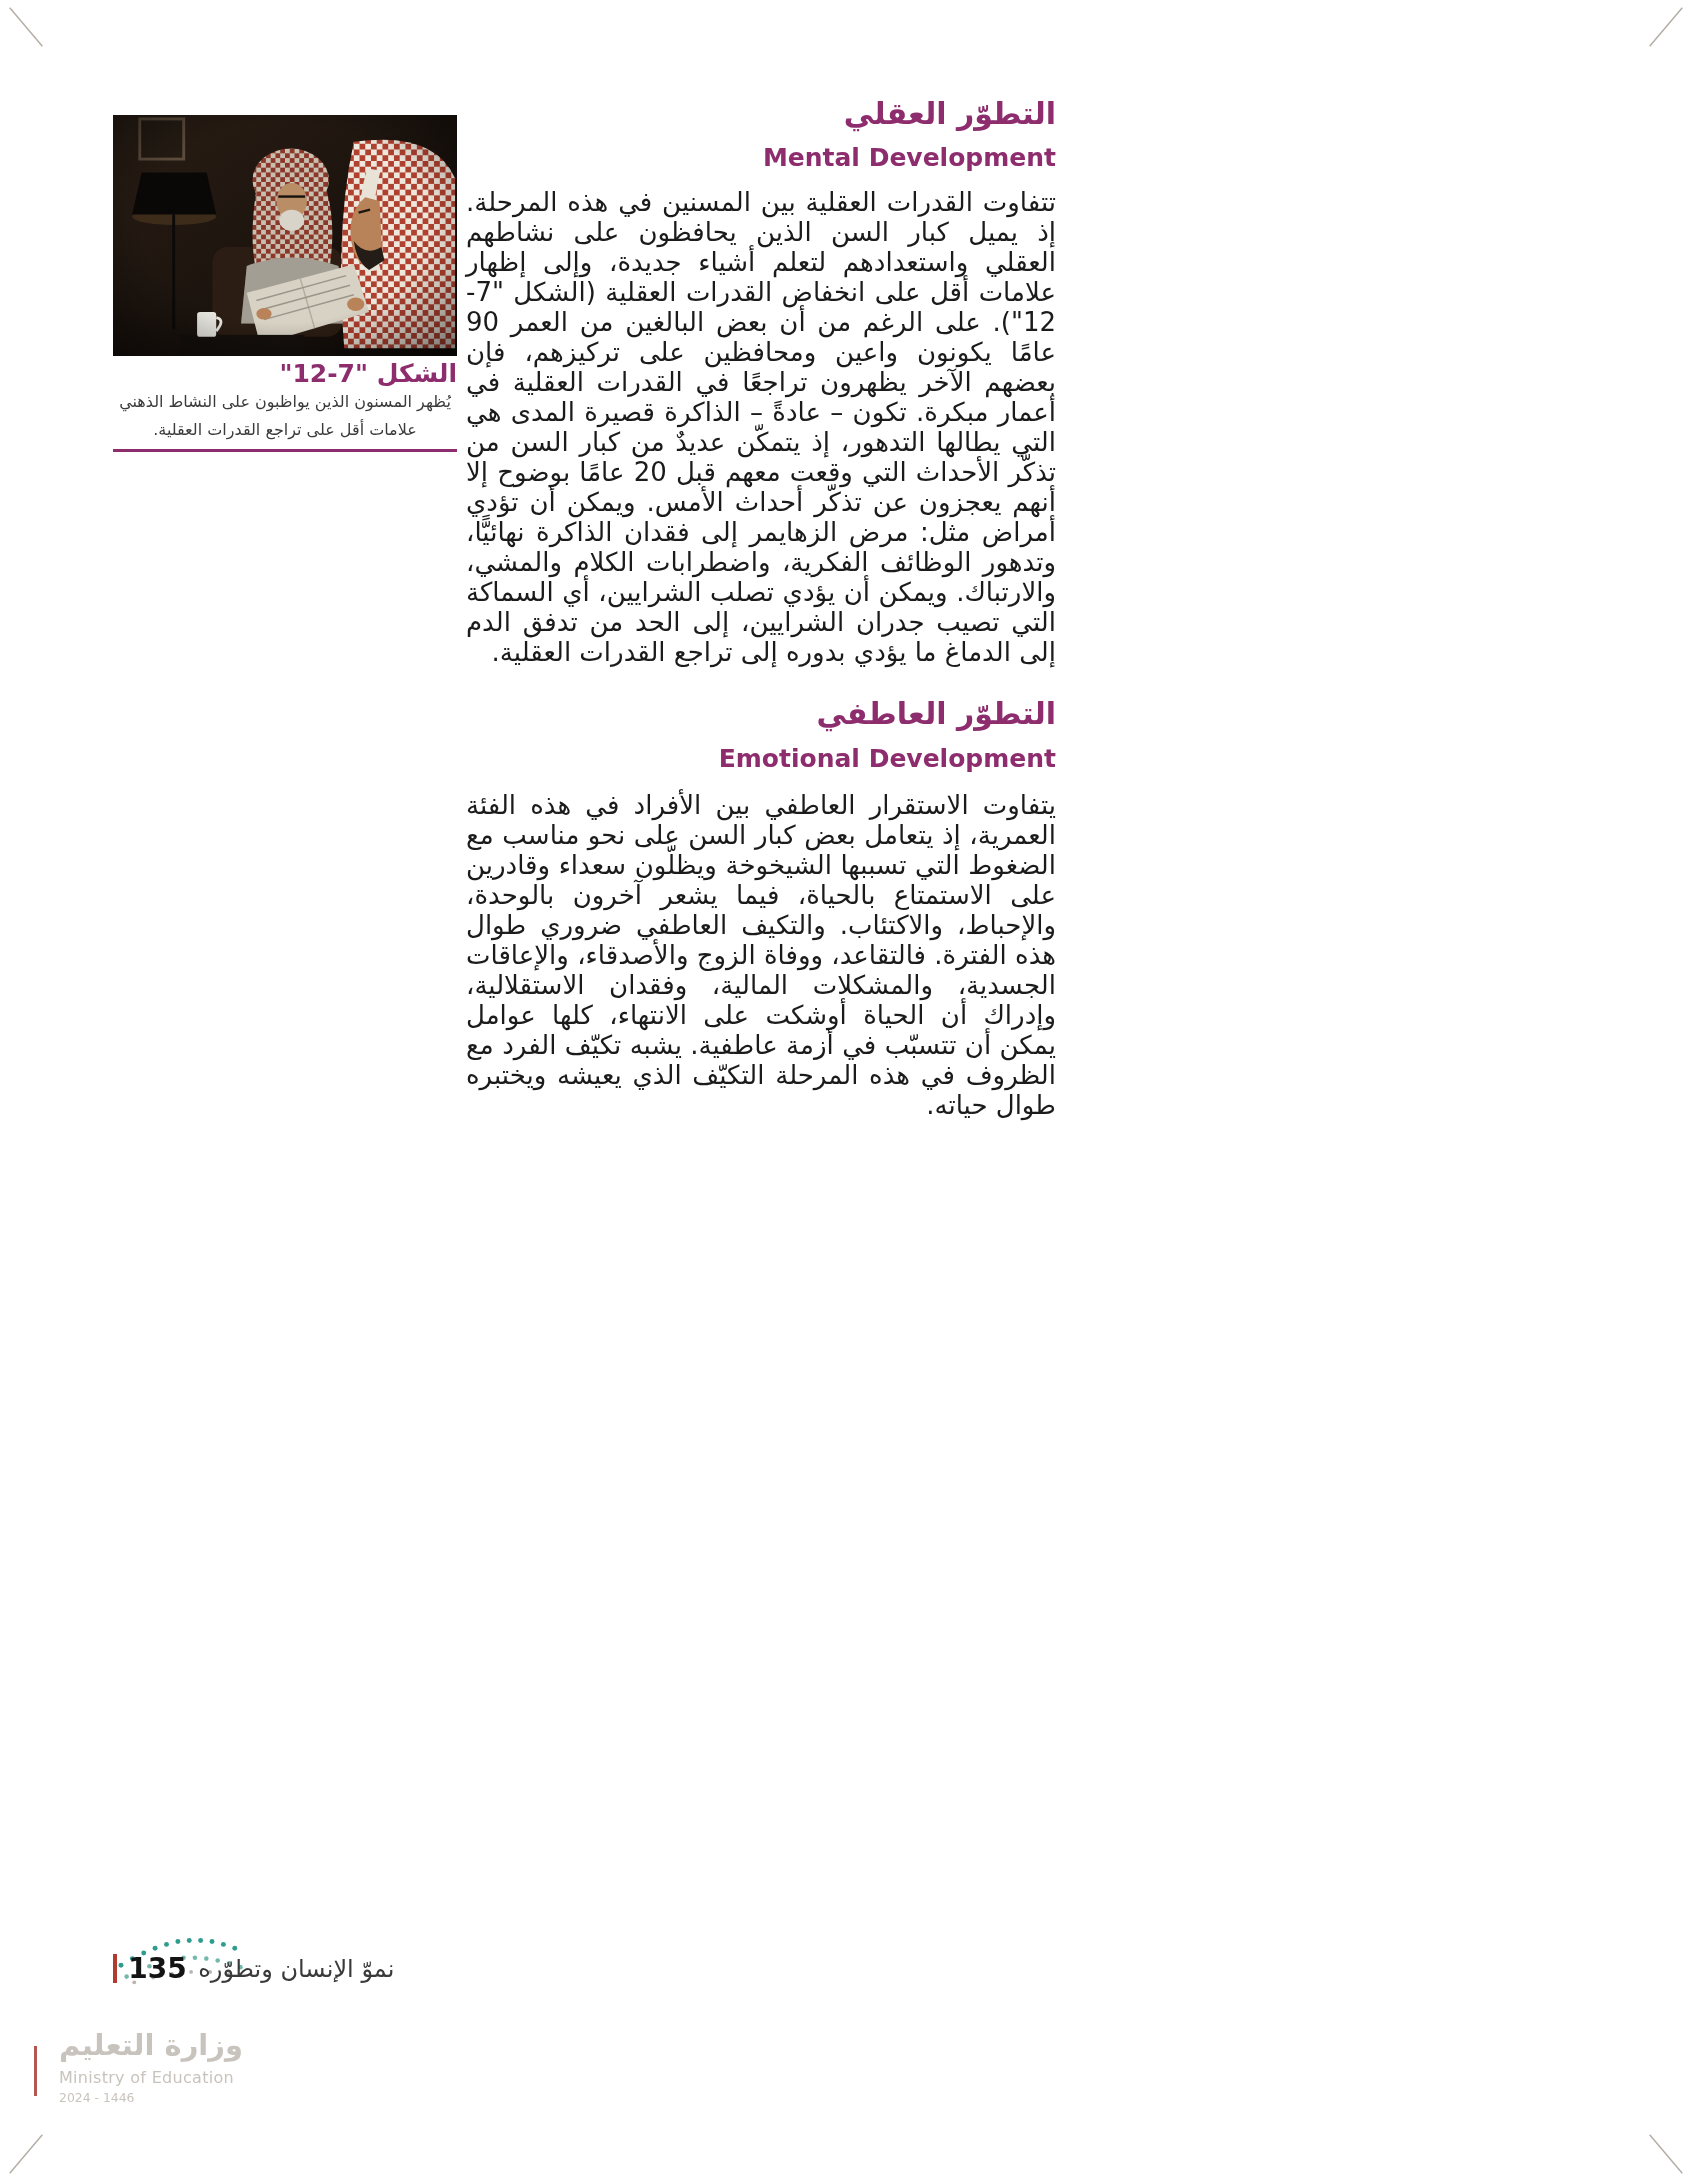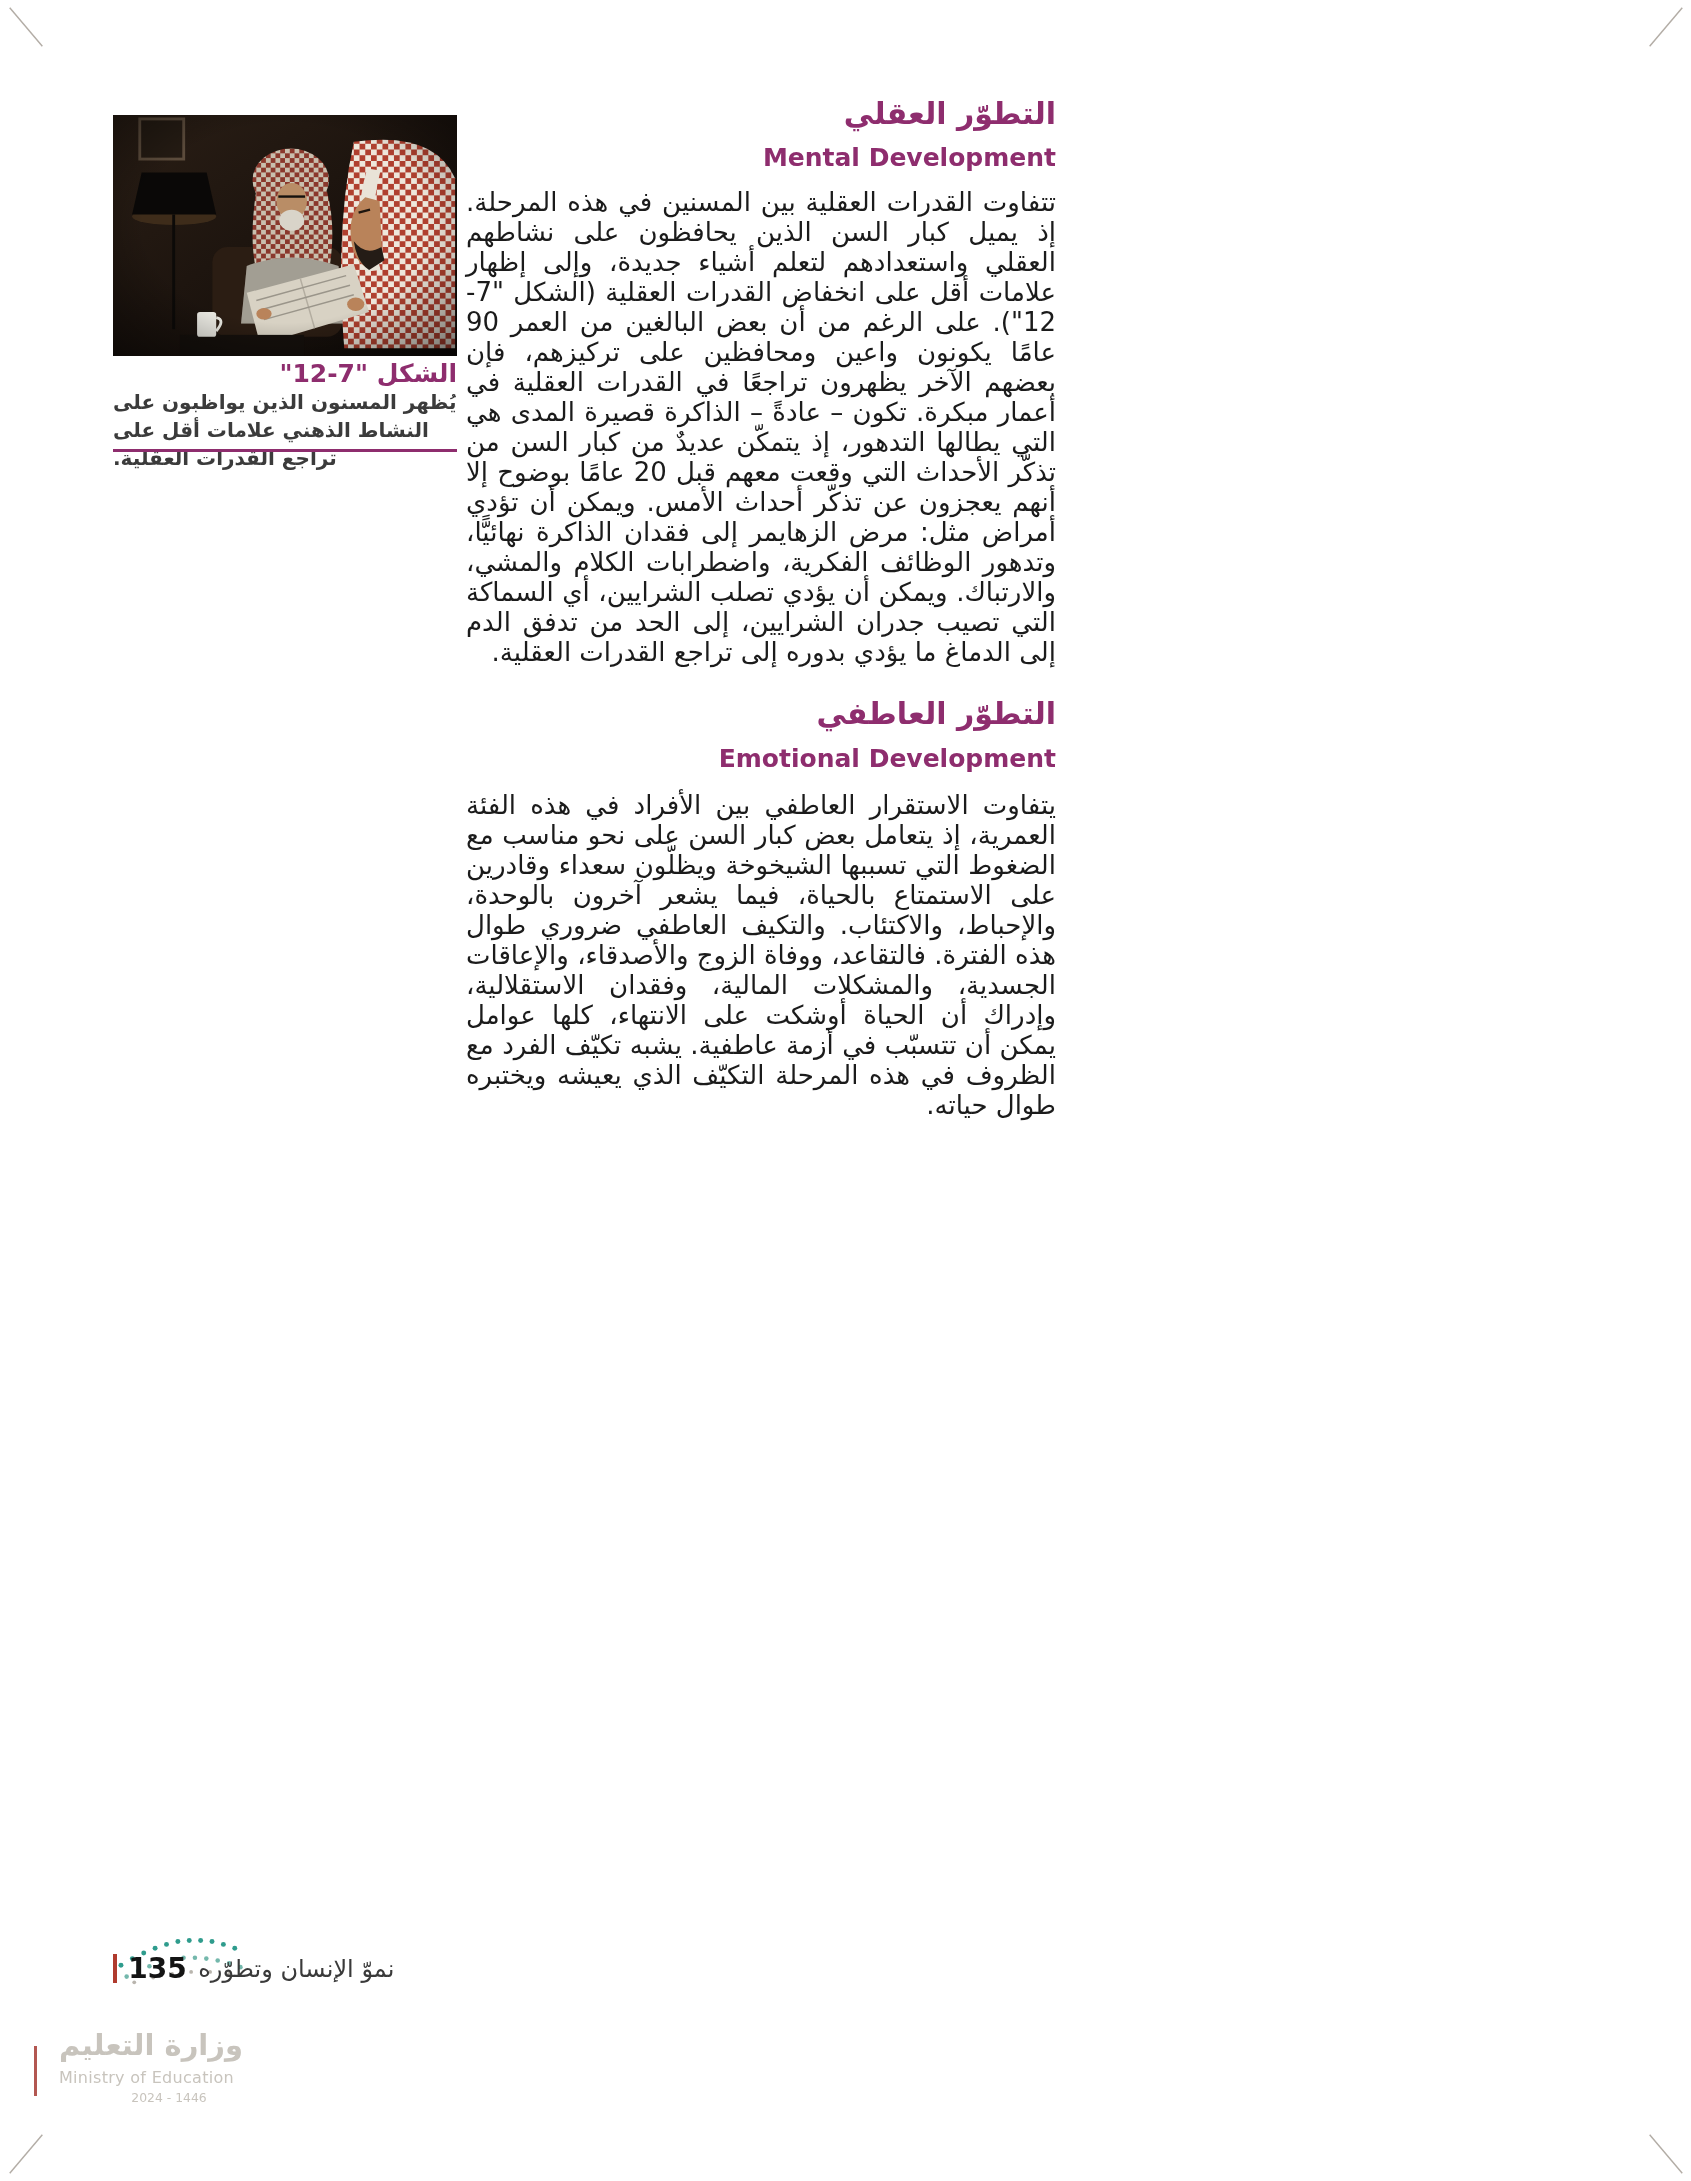--- a/index.html
+++ b/index.html
@@ -9,22 +9,22 @@
 
   
   .crop { position:absolute; width:46px; height:46px; }
 
   
   .photo { position:absolute; left:113px; top:115px; width:344px; height:241px; overflow:hidden; background:#14100c; }
 
   
   .fig-label { position:absolute; left:113px; top:359px; width:344px; direction:rtl; text-align:right;
                font-size:25px; font-weight:bold; color:var(--heading,#8e2d6e); }
-  .fig-text  { position:absolute; left:113px; top:388px; width:344px; direction:rtl; text-align:left;
-               font-size:20px; line-height:28px; color:#3b3b3b;font-weight:bold; }
+  .fig-text  { position:absolute; left:113px; top:388px; width:344px; direction:rtl; text-align:center;
+               font-size:16px; line-height:28px; color:#3b3b3b; }
   .fig-rule  { position:absolute; left:113px; top:449px; width:344px; height:2.9px; background:var(--heading,#8e2d6e); }
 
   
   .h-ar { position:absolute; right:636px; direction:rtl; text-align:center;
           font-size:30px; font-weight:bold; color:var(--heading,#8e2d6e); }
   .h-en { position:absolute; right:636px; text-align:right; width:612px;
           font-size:25px; font-weight:bold; color:var(--heading,#8e2d6e); }
 
   
   .para { position:absolute; left:466px; width:590px; direction:rtl;
@@ -34,21 +34,21 @@
   .footer-row { position:absolute; left:113px; top:1952px; display:flex; align-items:center; gap:11.5px; }
   .footer-bar { width:3.8px; height:29px; background:var(--accent_bar,#b03b2e); }
   .page-number { font-size:28px; font-weight:bold; color:#141414; }
   .footer-title { direction:rtl; font-size:24px; color:#3a3a3a; }
   .dots { position:absolute; left:113px; top:1933px; }
 
   
   .logo { position:absolute; left:59px; top:2028px; width:220px; color:#c8c4bd; }
   .logo-ar { font-size:29px; font-weight:bold; direction:rtl; text-align:left; letter-spacing:1px; }
   .logo-en { font-size:16px; margin-top:5.7px; letter-spacing:0.3px; }
-  .logo-yr { font-size:12.4px; margin-top:2.9px;text-align:center; }
+  .logo-yr { font-size:12.4px; margin-top:2.9px; }
   .reg-tick { position:absolute; left:34px; top:2046px; width:2.9px; height:50px; background:#a63a32; opacity:.85; }
 </style>
 </head>
 <body>
 
 <div class="page">
 
   <svg class="crop" style="left:3.8px;top:3.8px;" viewBox="0 0 48 48" width="46" height="46">
     <line x1="6" y1="4" x2="40" y2="44" stroke="#b3ada6" stroke-width="1.5"></line>
   </svg>

